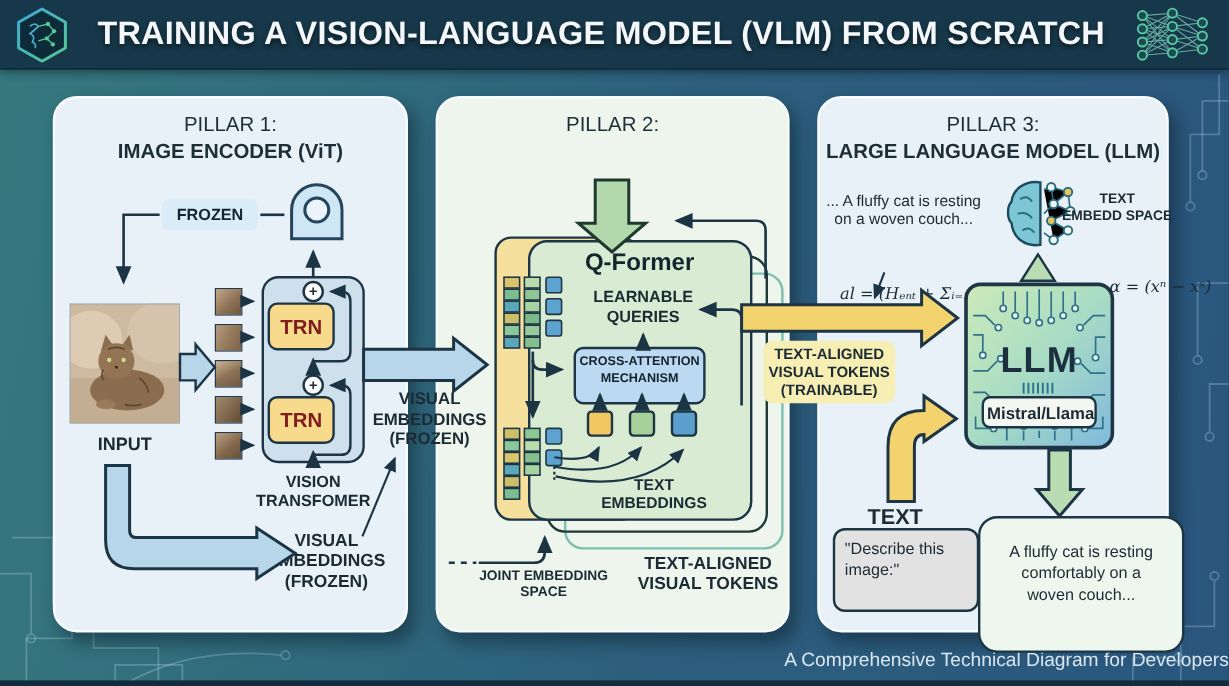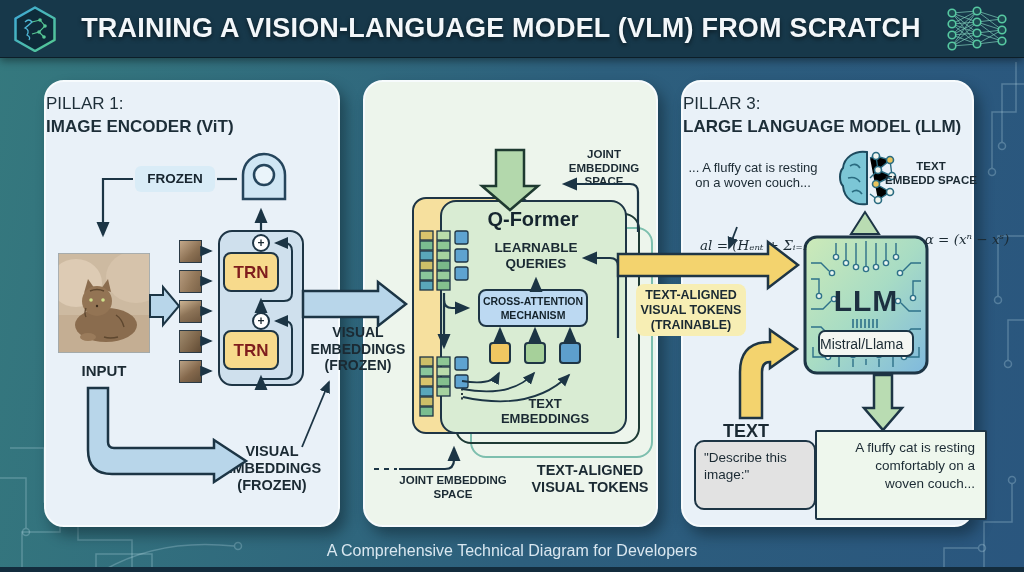--- a/index.html
+++ b/index.html
@@ -8,29 +8,29 @@
     background:linear-gradient(100deg,#35797e 0%,#2d5f7d 55%,#2a567e 100%);}
   svg{display:block}
   .decor{position:absolute;left:0;top:0;z-index:0;}
   .header{position:absolute;left:0;top:0;width:1024px;height:57px;background:#17384a;
     border-bottom:1px solid rgba(0,0,0,.45);box-shadow:0 3px 8px rgba(0,0,0,.4);z-index:2;}
   .header-title{position:absolute;left:70px;right:92px;top:0;height:57px;line-height:57px;
     text-align:center;font-weight:bold;font-size:27px;letter-spacing:.2px;color:#f3f7fa;
     text-shadow:0 2px 4px rgba(0,0,0,.55);white-space:nowrap;}
   .logo{position:absolute;left:12px;top:6px;z-index:3;}
   .nn-icon{position:absolute;left:944px;top:6px;z-index:3;}
-  .footer-text{position:absolute;left:0;top:542px;width:1024px;text-align:center;
+  .footer-text{position:absolute;left:0;top:542px;width:1024px;text-align:right;
     font-size:16px;color:#d9e7f0;z-index:2;}
   .bottom-bar{position:absolute;left:0;top:567px;width:1024px;height:5px;background:#132c3d;z-index:2;}
   .card{position:absolute;top:80px;height:447px;border-radius:20px;border:2px solid #f7fbfd;
     box-shadow:6px 8px 14px rgba(8,24,34,.45);z-index:1;box-sizing:border-box;}
   .p1{left:44px;width:296px;background:#e9f1f8;}
   .p2{left:363px;width:295px;background:#edf5ec;}
   .p3{left:681px;width:293px;background:#e9f1f8;}
-  .card-title{position:absolute;top:10px;left:0;right:0;text-align:left;font-size:17px;
+  .card-title{position:absolute;top:10px;left:0;right:0;text-align:center;font-size:17px;
     color:#1d2e38;line-height:23px;}
   .card-title .l2{font-weight:bold;}
   .box{position:absolute;z-index:2;box-sizing:border-box;}
   .lbl{position:absolute;z-index:3;font-weight:bold;color:#1b2a33;text-align:center;
     white-space:pre-line;line-height:1.18;}
   .overlay{position:absolute;left:0;top:0;z-index:4;pointer-events:none;}
   .toplbl{z-index:5;}
   .frozen-pill{left:135px;top:166px;width:80px;height:26px;background:#d9ecf7;border-radius:6px;
     font-weight:bold;font-size:13.5px;line-height:26px;text-align:center;color:#16242e;z-index:3;position:absolute;}
   .vt-box{left:218px;top:230px;width:86px;height:156px;background:#cfe0ed;border:2px solid #1e3545;border-radius:14px;}
@@ -38,34 +38,34 @@
     border:2px solid #1e3545;border-radius:8px;font-weight:bold;font-size:17px;color:#7f1d1d;
     text-align:center;line-height:37px;box-sizing:border-box;}
   .plus-circle{position:absolute;z-index:3;width:18px;height:18px;left:252px;border-radius:50%;
     background:#fff;border:2px solid #1e3545;box-sizing:border-box;font-weight:bold;font-size:12px;
     line-height:14px;text-align:center;color:#1b2a33;}
   .patch{position:absolute;z-index:2;width:23px;height:23px;left:179px;border:1.5px solid #2a3a45;box-sizing:border-box;}
   .qf-outline-b{left:470px;top:227px;width:183px;height:231px;border:2px solid #7dbfae;border-radius:16px;background:transparent;}
   .qf-outline-a{left:455px;top:213px;width:185px;height:231px;border:2px solid #1e3a35;border-radius:16px;background:transparent;}
   .qf-yellow{left:412px;top:197px;width:120px;height:237px;background:#f6e09e;border:2px solid #1e3545;border-radius:14px;}
   .qf-green{left:440px;top:200px;width:187px;height:234px;background:#d9ecd3;border:2.5px solid #1e3545;border-radius:16px;}
-  .cross-attn{left:478px;top:289px;width:110px;height:38px;background:#bcd9f2;border:2px solid #1e3545;
+  .cross-attn{left:478px;top:289px;width:110px;height:48px;background:#bcd9f2;border:2px solid #1e3545;
     border-radius:8px;font-weight:bold;font-size:10.5px;line-height:14px;text-align:center;color:#14232c;
     padding-top:3px;white-space:pre-line;z-index:3;position:absolute;box-sizing:border-box;}
   .sq{position:absolute;z-index:3;width:22px;height:22px;border:2px solid #1e3545;border-radius:4px;box-sizing:border-box;}
   .trainable-pill{left:636px;top:284px;width:106px;background:#f7eeb4;border-radius:8px;
     font-size:12.5px;padding:4px 2px;z-index:3;}
   .chip{position:absolute;left:803px;top:235px;z-index:2;}
   .mistral{left:818px;top:330px;width:96px;height:27px;background:#f4f6f2;border:2px solid #1d3545;
-    border-radius:7px;font-size:14px;font-weight:normal;line-height:24px;color:#1b2a33;z-index:5;position:absolute;text-align:left;box-sizing:border-box;}
+    border-radius:7px;font-size:14px;font-weight:bold;line-height:24px;color:#1b2a33;z-index:5;position:absolute;text-align:right;box-sizing:border-box;}
   .llm-text{left:803px;top:283px;width:126px;font-size:30px;letter-spacing:1px;color:#1c3040;z-index:5;}
   .prompt-box{left:694px;top:440px;width:102px;height:52px;background:#e2e2e2;border:2.5px solid #1d3545;
     border-radius:10px;font-weight:normal;font-size:13.5px;line-height:17px;text-align:left;padding:7px 8px;z-index:3;}
   .output-box{left:815px;top:430px;width:148px;height:72px;background:#eef7ed;border:2.5px solid #1d3545;
-    border-radius:2px;font-weight:normal;font-size:13.5px;line-height:18px;text-align:right;padding:7px 10px;z-index:3;}
+    border-radius:16px;font-weight:normal;font-size:13.5px;line-height:18px;text-align:center;padding:19px 10px;z-index:3;}
   .formula{font-family:"DejaVu Serif",serif;font-style:italic;font-weight:normal;font-size:13.5px;margin-top:40px;}
   .dots{font-size:13px;line-height:10px;}
 </style>
 </head>
 <body>
 
 <div class="stage">
 
   <svg class="decor" width="1024" height="572">
     <g stroke="rgba(195,228,238,0.28)" stroke-width="1.5" fill="none">
@@ -135,20 +135,21 @@
   </svg>
 
   <div class="card p1">
     <div class="card-title">
       <div>PILLAR 1:</div>
       <div class="l2">IMAGE ENCODER (ViT)</div>
     </div>
   </div>
   <div class="card p2">
     <div class="card-title">
+      <div>PILLAR 2:</div>
     </div>
   </div>
   <div class="card p3">
     <div class="card-title">
       <div>PILLAR 3:</div>
       <div class="l2">LARGE LANGUAGE MODEL (LLM)</div>
     </div>
   </div>
 
   <div class="frozen-pill">FROZEN</div>
@@ -180,29 +181,29 @@
   <div class="patch" style="top:270px;background:linear-gradient(115deg,#b59a7d,#93785a 55%,#7a6248);"></div>
   <div class="patch" style="top:300px;background:linear-gradient(150deg,#cdb493,#8d7458 50%,#6e573f);"></div>
   <div class="patch" style="top:330px;background:linear-gradient(125deg,#a08b6e,#7c6449 60%,#5f4a34);"></div>
   <div class="patch" style="top:360px;background:linear-gradient(140deg,#baa285,#84684c 55%,#64503a);"></div>
 
   <div class="box vt-box"></div>
   <div class="plus-circle" style="top:234px;">+</div>
   <div class="trn" style="top:252px;">TRN</div>
   <div class="plus-circle" style="top:312px;">+</div>
   <div class="trn" style="top:330px;">TRN</div>
+  <div class="lbl" style="left:205px;top:394px;width:112px;font-size:13.5px;">VISION
+TRANSFOMER</div>
   <div class="lbl" style="left:303px;top:324px;width:110px;font-size:14px;">VISUAL
 EMBEDDINGS
 (FROZEN)</div>
   <div class="lbl" style="left:212px;top:443px;width:120px;font-size:14.5px;">VISUAL
 EMBEDDINGS
 (FROZEN)</div>
 
-  <div class="lbl" style="left:552px;top:148px;width:104px;font-size:11.5px;">JOINT
-EMBEDDING SPACE</div>
   <div class="box qf-outline-b"></div>
   <div class="box qf-outline-a"></div>
   <div class="box qf-yellow"></div>
   <div class="box qf-green"></div>
   <div class="lbl" style="left:490px;top:240px;width:92px;font-size:13.5px;">LEARNABLE
 QUERIES</div>
   <div class="lbl" style="left:463px;top:208px;width:140px;font-size:20px;color:#15252e;">Q-Former</div>
   <div class="cross-attn">CROSS-ATTENTION
 MECHANISM</div>
   <div class="sq" style="left:489px;top:342px;background:#f0c761;"></div>

